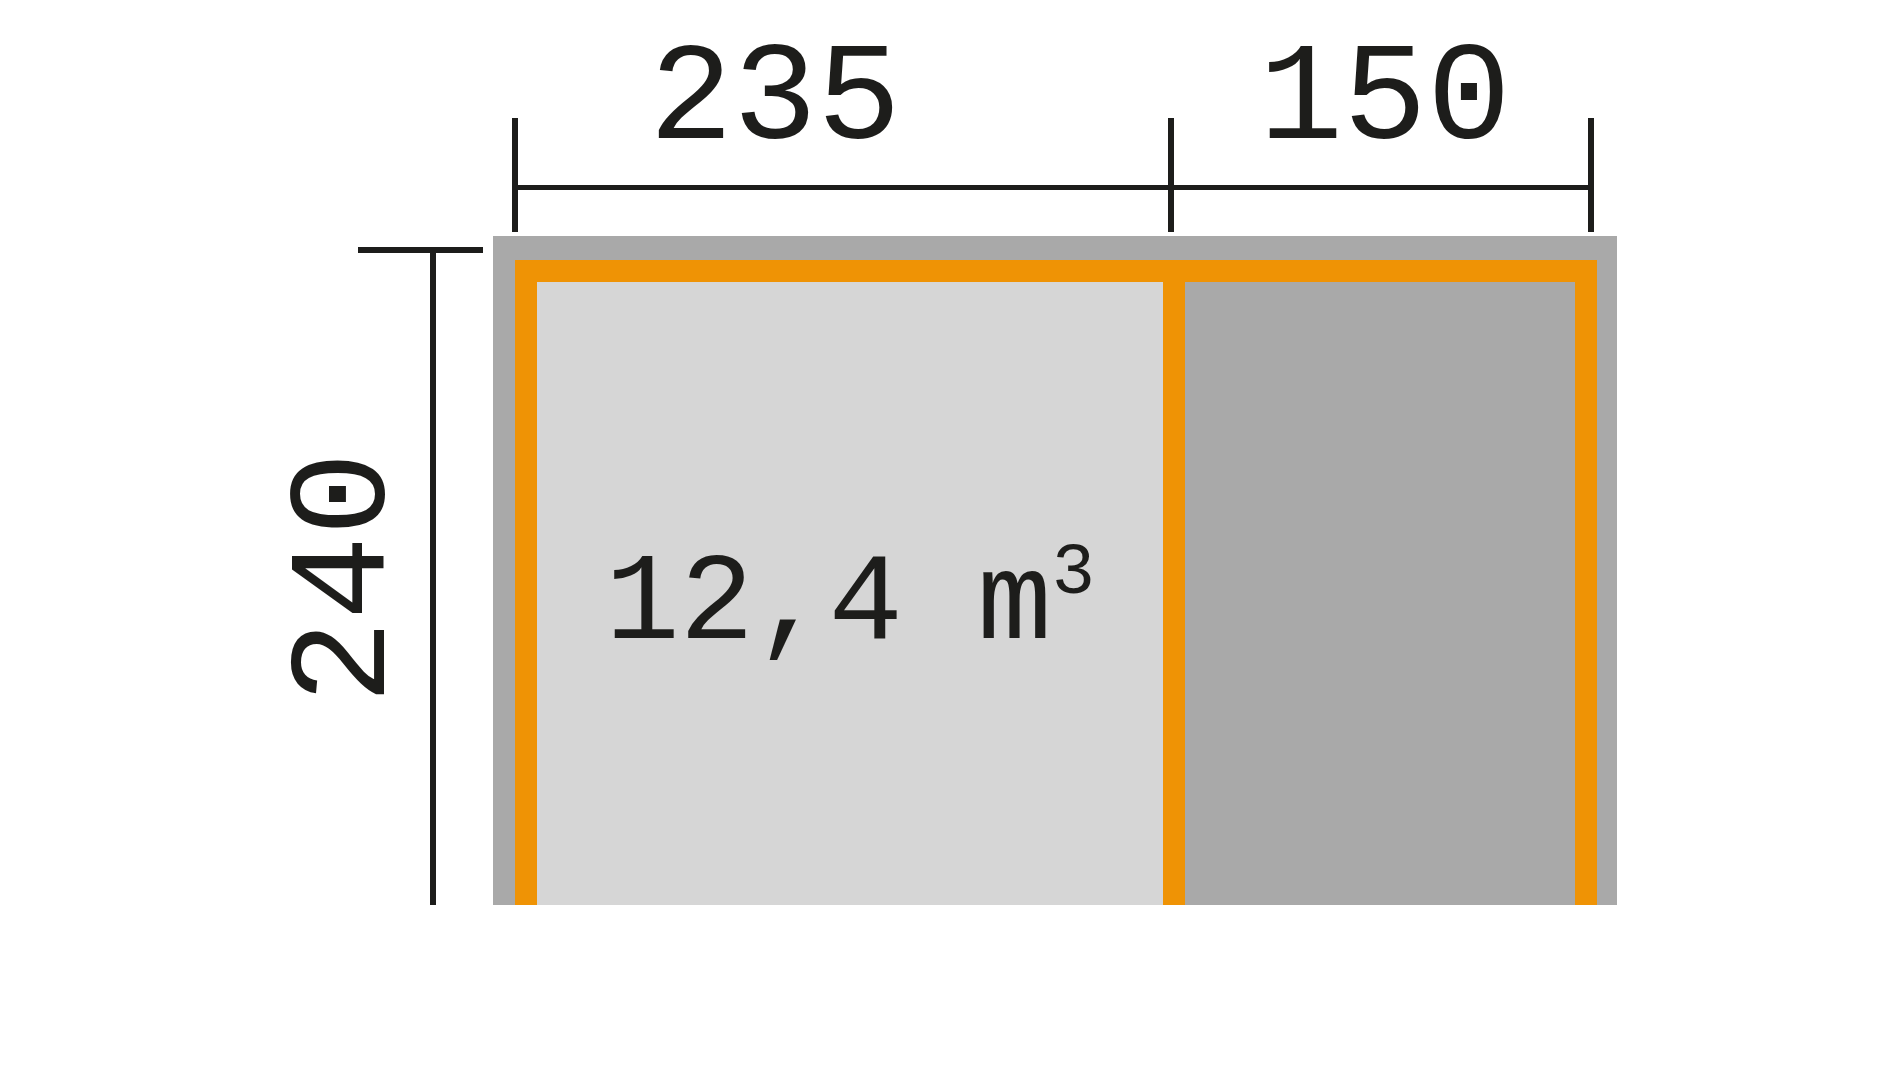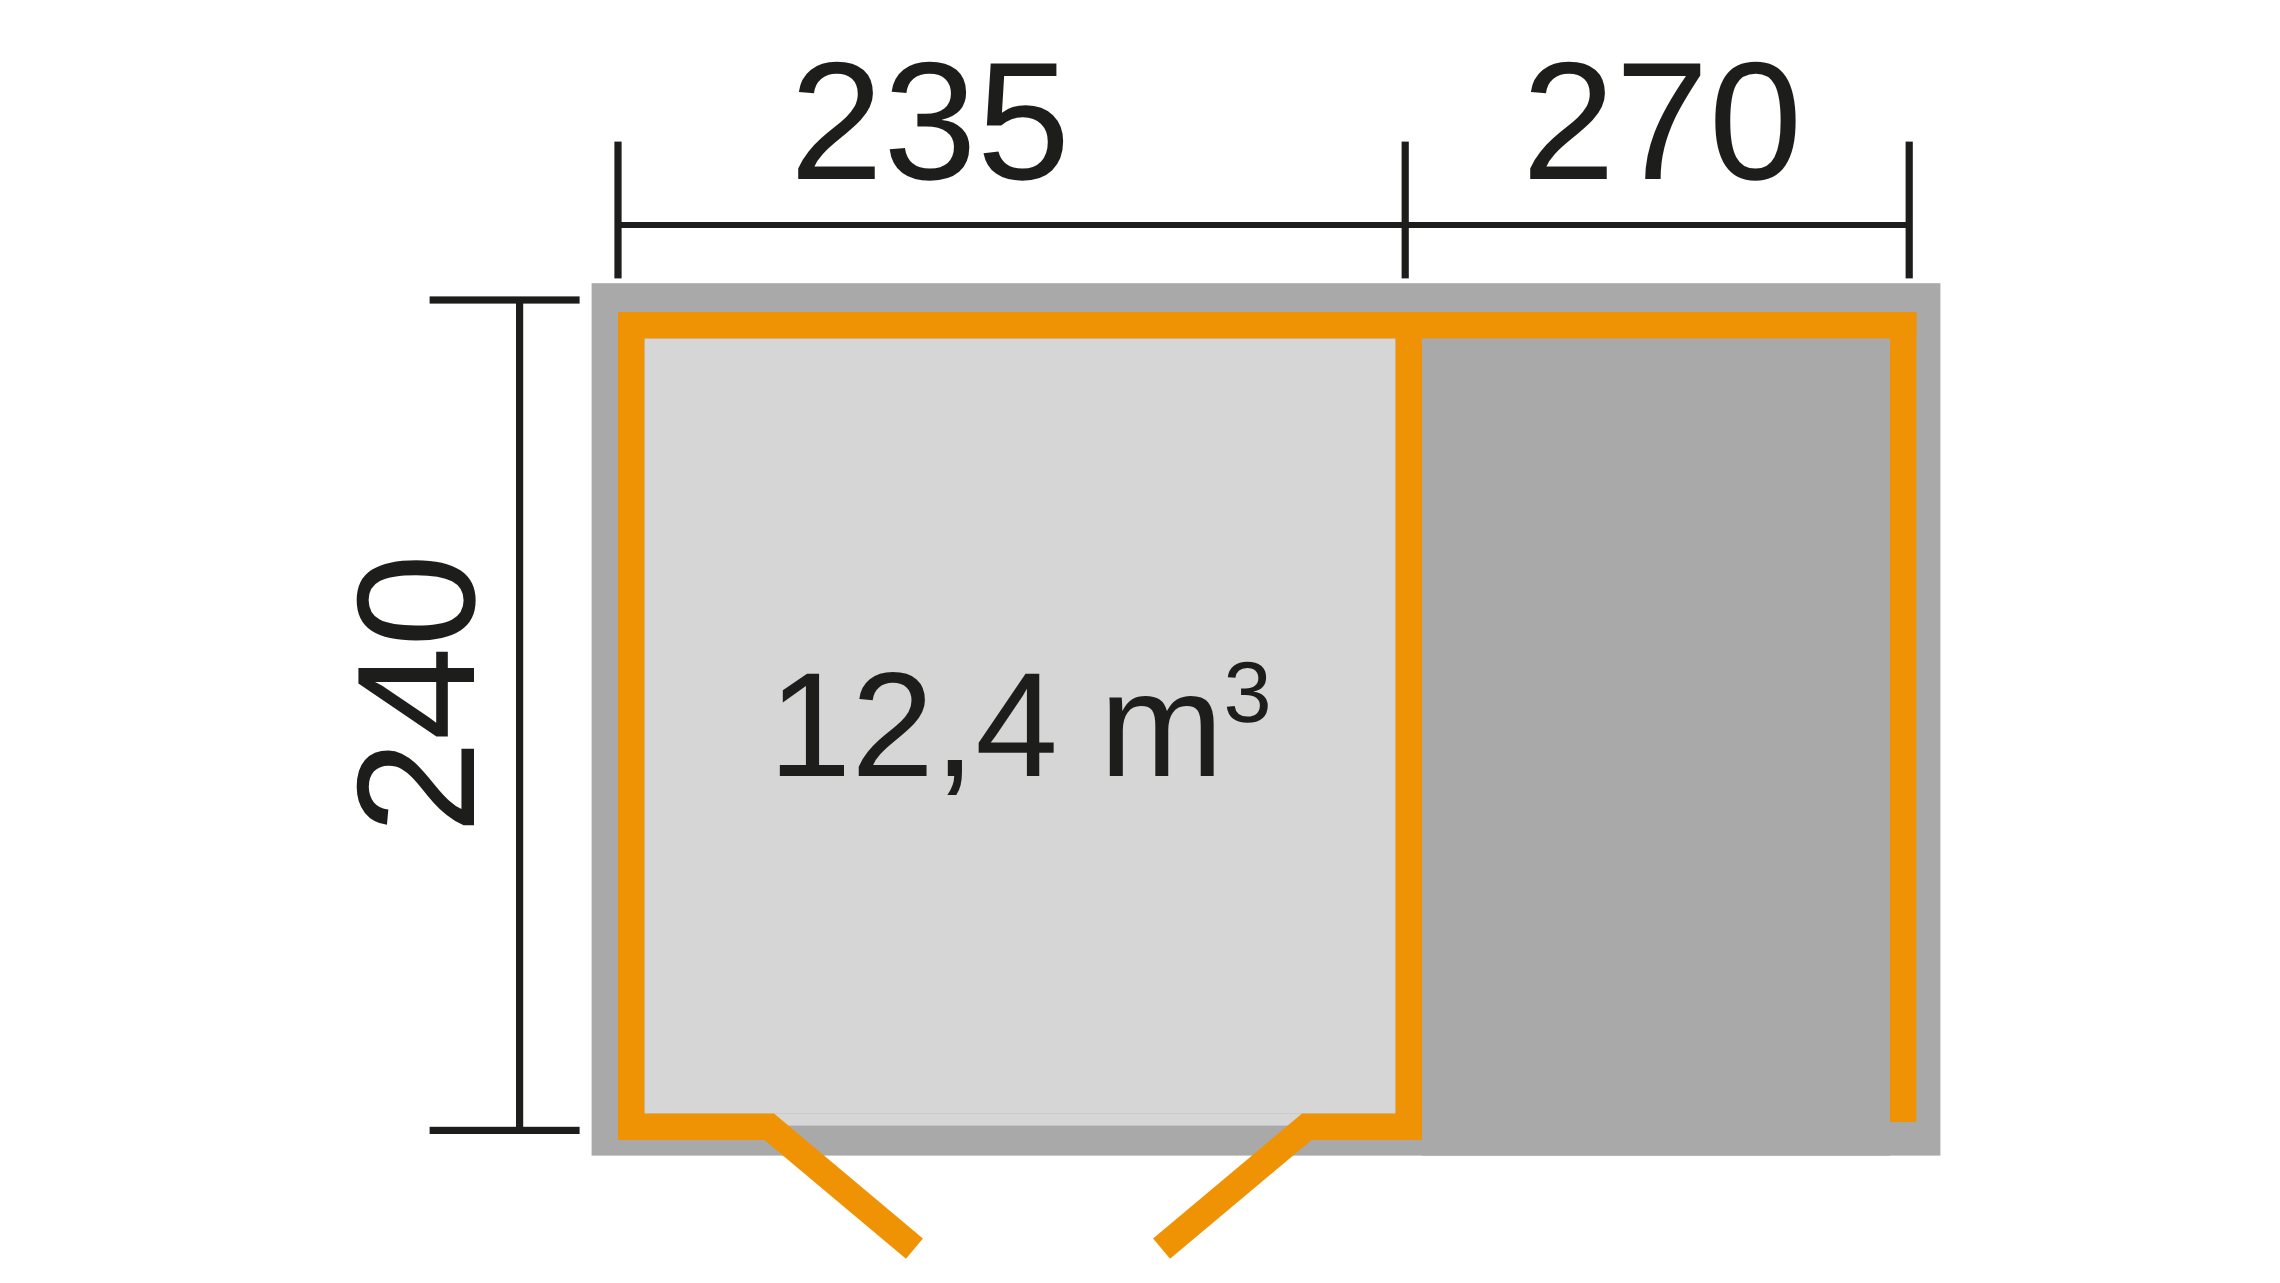--- a/index.html
+++ b/index.html
@@ -5,24 +5,24 @@
   :root{
     --wall-accent:#ef9305;
     --frame-gray:#a9a9a9;
     --floor-light:#d6d6d6;
     --dimension-ink:#1d1d1b;
     --background:#ffffff;
   }
   html,body{margin:0;padding:0;background:var(--background);}
   .canvas{
     position:relative;
-    width:1900px;height:1069px;
+    width:1900px;height:905px;
     background:var(--background);
     overflow:hidden;
-    font-family:Liberation Sans, sans-serif;
+    font-family:Liberation Mono, monospace;
     color:var(--dimension-ink);
   }
   .abs{position:absolute;}
   
   .dim-line-h{background:var(--dimension-ink);height:5px;}
   .dim-line-v{background:var(--dimension-ink);width:6px;}
   .dim-tick-v{background:var(--dimension-ink);width:6px;height:114px;}
   .dim-tick-h{background:var(--dimension-ink);height:6px;width:125px;}
   .dim-label{
     font-size:140px;
@@ -67,21 +67,21 @@
 </head>
 <body>
 
 <div class="canvas">
 
   <div class="abs dim-line-h" style="left:515px;top:185px;width:1076px;"></div>
   <div class="abs dim-tick-v" style="left:512px;top:118px;"></div>
   <div class="abs dim-tick-v" style="left:1168px;top:118px;"></div>
   <div class="abs dim-tick-v" style="left:1588px;top:118px;"></div>
   <div class="abs dim-label" style="left:450px;top:31px;width:650px;">235</div>
-  <div class="abs dim-label" style="left:1060px;top:31px;width:650px;">270</div>
+  <div class="abs dim-label" style="left:1060px;top:31px;width:650px;">150</div>
 
   <div class="abs dim-line-v" style="left:430px;top:250px;height:692px;"></div>
   <div class="abs dim-tick-h" style="left:358px;top:247px;"></div>
   <div class="abs dim-tick-h" style="left:358px;top:939px;"></div>
   <div class="abs dim-label dim-label-rot" style="left:347px;top:578px;">240</div>
 
   <div class="abs shed"></div>
   <div class="abs floor-main"></div>
   <div class="abs floor-annex"></div>
   <div class="abs threshold"></div>

